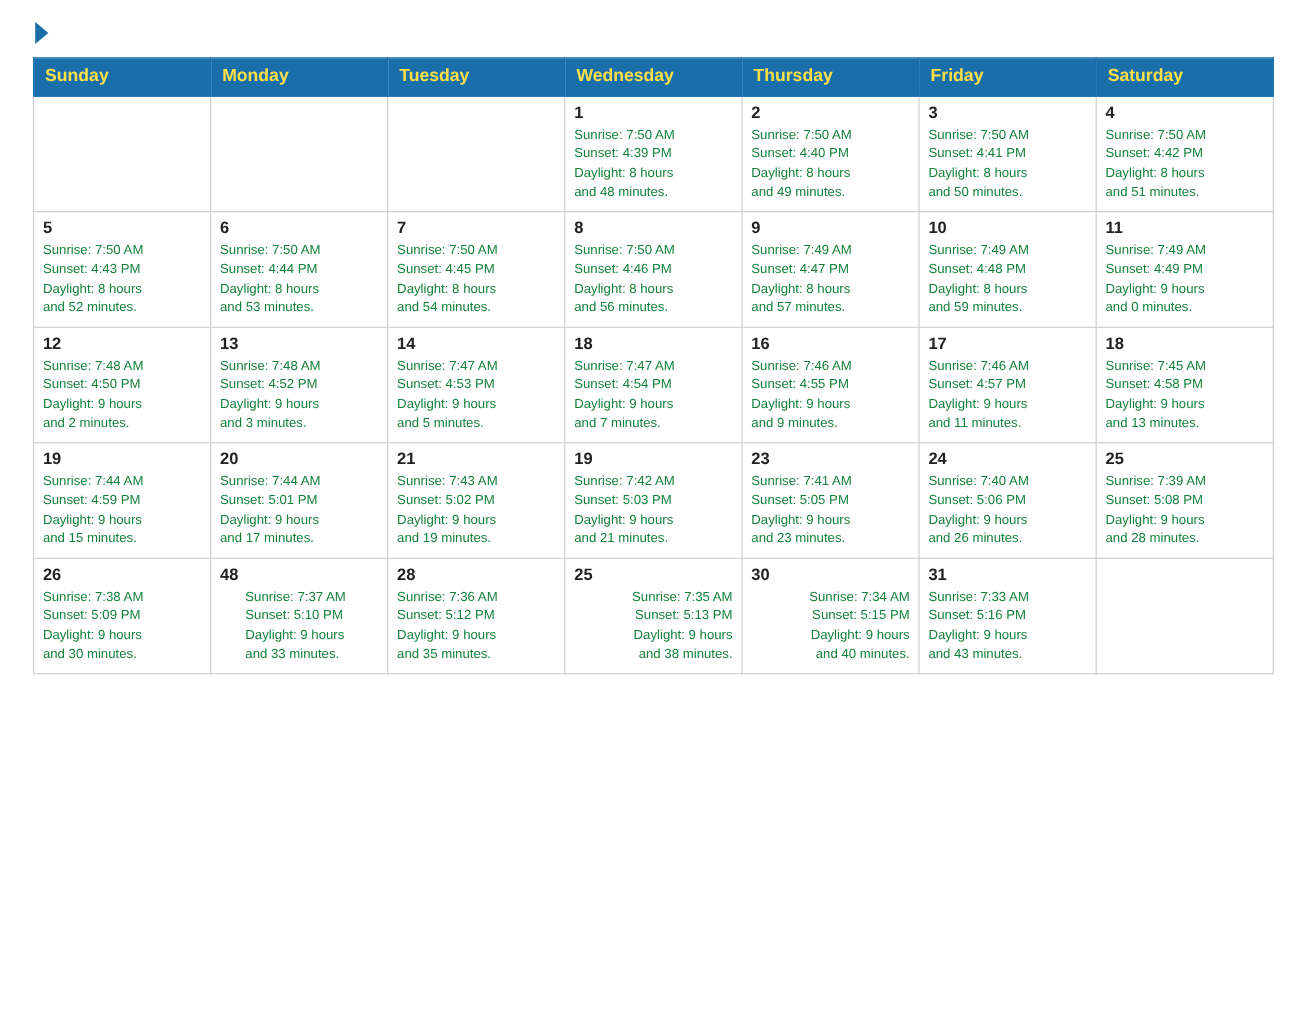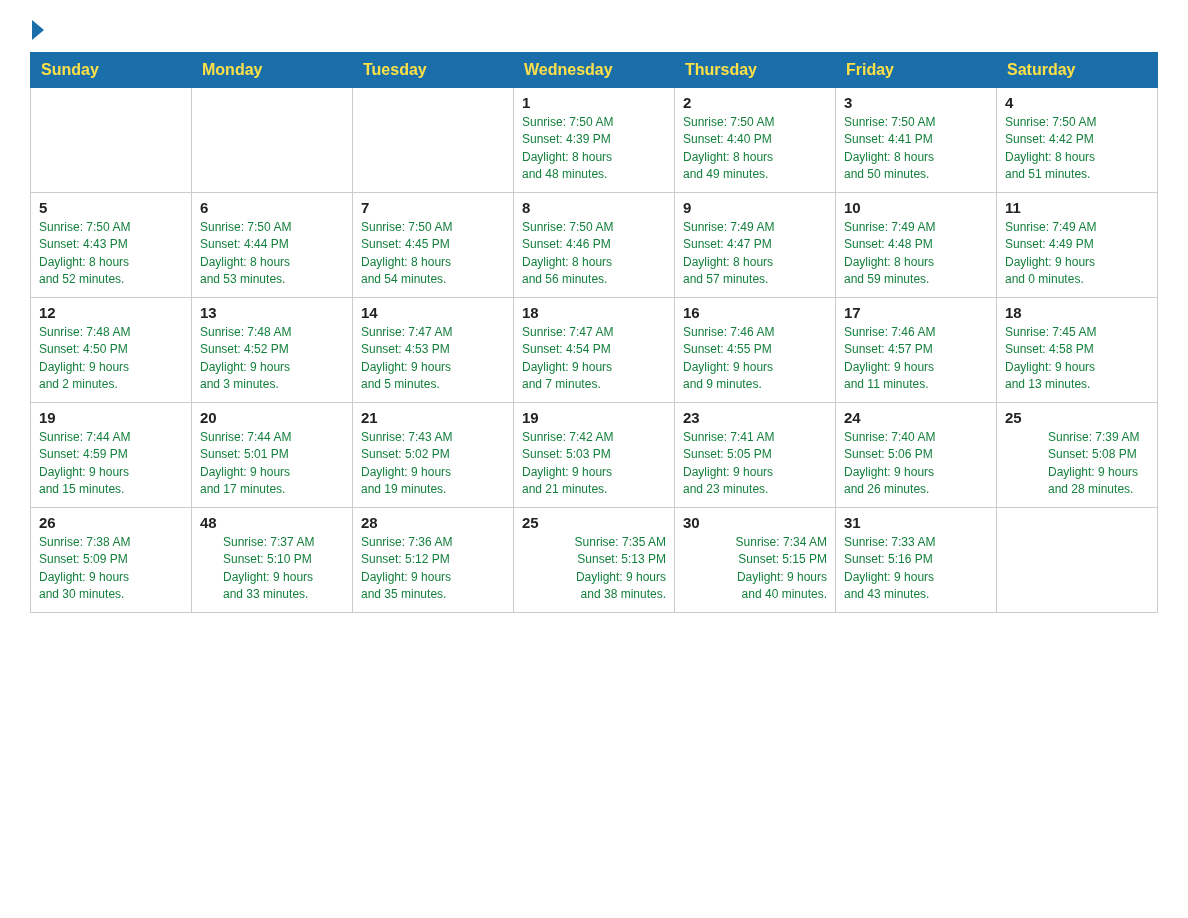--- a/index.html
+++ b/index.html
@@ -303,21 +303,21 @@
         </td>
         <td>
           <span class="day-number">24</span>
           <div class="day-info" style="white-space: pre-line;">Sunrise: 7:40 AM
 Sunset: 5:06 PM
 Daylight: 9 hours
 and 26 minutes.</div>
         </td>
         <td>
           <span class="day-number">25</span>
-          <div class="day-info" style="white-space: pre-line; margin-left: 43px;">Sunrise: 7:39 AM
+          <div class="day-info" style="white-space: pre-line;">Sunrise: 7:39 AM
 Sunset: 5:08 PM
 Daylight: 9 hours
 and 28 minutes.</div>
         </td>
       </tr>
       <tr>
         <td>
           <span class="day-number">26</span>
           <div class="day-info" style="white-space: pre-line;">Sunrise: 7:38 AM
 Sunset: 5:09 PM

